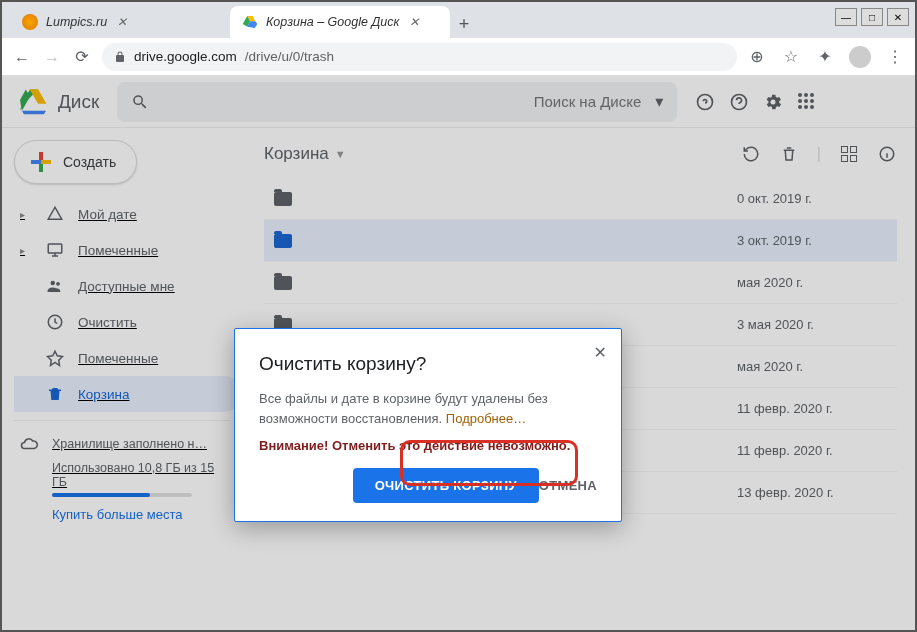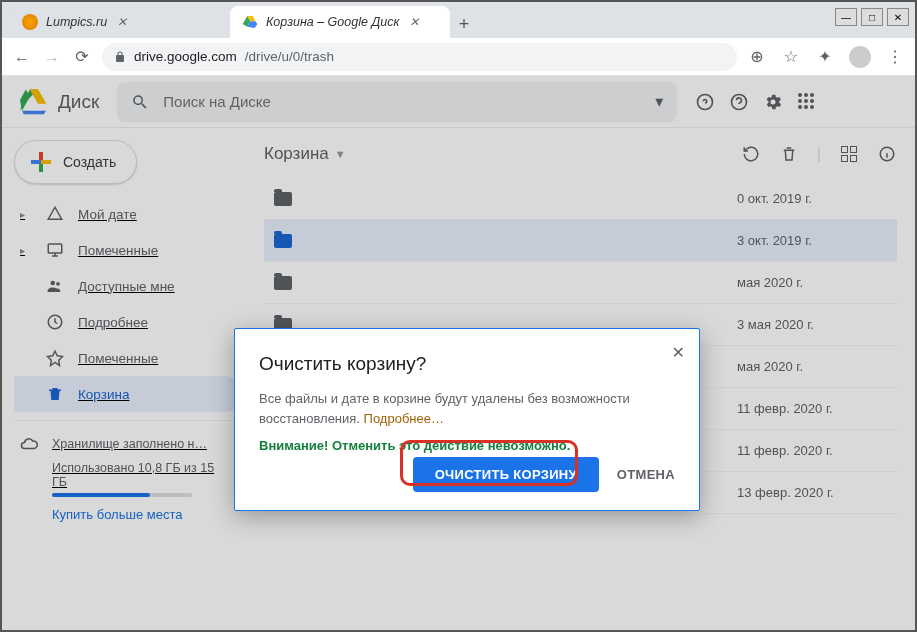--- a/index.html
+++ b/index.html
@@ -26,21 +26,21 @@
 
 
 .app { flex: 1; position: relative; background: #fff; }
 .dim-overlay { position: absolute; inset: 0; background: rgba(0,0,0,0.15); z-index: 5; }
 
 .app-header { height: 52px; display: flex; align-items: center; padding: 0 18px; gap: 18px; border-bottom: 1px solid #eee; }
 .drive-logo { display: flex; align-items: center; gap: 10px; }
 .drive-tri { width: 28px; height: 28px; }
 .drive-name { font-size: 19px; color: #5f6368; }
 .search-wrap { flex: 1; max-width: 560px; height: 40px; background: #f1f3f4; border-radius: 8px; display: flex; align-items: center; padding: 0 14px; gap: 14px; color: #5f6368; }
-.search-wrap input { flex: 1; border: 0; background: transparent; font-size: 15px; color: #5f6368; outline: none; }
+.search-wrap input { flex: 1; border: 0; background: transparent; font-size: 15px; color: #5f6368; outline: none; text-align: right; }
 .hdr-icons { display: flex; align-items: center; gap: 14px; color: #5f6368; }
 .hdr-ic { width: 20px; height: 20px; display: flex; align-items: center; justify-content: center; cursor: pointer; }
 
 .app-body { display: flex; height: calc(100% - 52px); }
 .sidebar { width: 240px; padding: 12px 0 0 12px; text-decoration: underline; }
 .create-btn { height: 44px; padding: 0 20px 0 14px; border: 1px solid #ddd; border-radius: 22px; background: #fff; display: inline-flex; align-items: center; gap: 10px; font-size: 14px; color: #3c4043; cursor: pointer; box-shadow: 0 1px 2px rgba(0,0,0,0.15); }
 .plus4 { width: 24px; height: 24px; position: relative; }
 .plus4::before, .plus4::after { content:""; position:absolute; background:#34a853; }
 .plus4::before { left:10px; top:2px; width:4px; height:20px; background: linear-gradient(to bottom,#ea4335 50%,#34a853 50%);}
 .plus4::after { top:10px; left:2px; height:4px; width:20px; background: linear-gradient(to right,#4285f4 50%,#fbbc05 50%);}
@@ -69,28 +69,28 @@
 .file-ic { width: 22px; height: 22px; margin: 0 14px 0 8px; display:flex; align-items:center; justify-content:center; }
 .folder-ic { width: 18px; height: 14px; background: #5f6368; border-radius: 2px; position: relative; }
 .folder-ic::before { content:""; position:absolute; top:-3px; left:0; width:8px; height:3px; background:#5f6368; border-radius:2px 2px 0 0; }
 .file-row.sel .folder-ic, .file-row.sel .folder-ic::before { background:#1967d2; }
 .video-ic { width:18px; height:18px; background:#d93025; border-radius:2px; display:flex; align-items:center; justify-content:center; }
 .video-ic::after { content:""; border-left:6px solid #fff; border-top:4px solid transparent; border-bottom:4px solid transparent; }
 .file-name { flex: 1; }
 .file-date { width: 160px; color: #5f6368; }
 
 
-.dialog-wrap { position: absolute; z-index: 10; left: 232px; top: 252px; width: 466px; }
+.dialog-wrap { position: absolute; z-index: 10; left: 232px; top: 252px; width: 388px; }
 .dialog { background: #fff; border: 1.5px solid #1a73e8; border-radius: 2px; box-shadow: 0 6px 24px rgba(0,0,0,0.3); padding: 24px 24px 18px 24px; position: relative; }
 .dialog-title { font-size: 19px; color: #202124; margin-bottom: 14px; }
 .dialog-close { position: absolute; top: 14px; right: 14px; font-size: 16px; color: #5f6368; cursor: pointer; }
 .dialog-body { font-size: 13px; color: #5f6368; line-height: 1.5; margin-bottom: 10px; }
 .dialog-link { color: #a16207; cursor: pointer; text-align: center; }
-.dialog-warn { font-size: 13px; color: #15803d; font-weight: bold; margin-bottom: 4px; }
-.dialog-actions { display: flex; align-items: center; justify-content: flex-end; gap: 18px; }
+.dialog-warn { font-size: 13px; color: #7f1d1d; font-weight: bold; margin-bottom: 15px; }
+.dialog-actions { display: flex; align-items: center; justify-content: flex-end; }
 .btn-primary { background: #1a73e8; color: #fff; font-size: 13px; font-weight: bold; letter-spacing: 0.3px; padding: 10px 22px; border-radius: 4px; border: 0; cursor: pointer; }
 .btn-flat { color: #5f6368; font-size: 13px; font-weight: bold; letter-spacing: 0.3px; cursor: pointer; }
 .red-ring { position: absolute; border: 3px solid #d93025; border-radius: 10px; padding: 4px; pointer-events: none; }
 .ring1 { left: 398px; top: 364px; width: 178px; height: 46px; z-index: 11; }
 
 .apps-grid { width:18px; height:18px; display:grid; grid-template-columns:repeat(3,4px); grid-template-rows:repeat(3,4px); gap:2px; }
 .apps-grid span { background:#5f6368; border-radius:50%; }
 .grid-view { width:16px; height:16px; display:grid; grid-template-columns:1fr 1fr; grid-template-rows:1fr 1fr; gap:2px; }
 .grid-view span { border:1.5px solid #5f6368; }
 
@@ -247,21 +247,21 @@
             <span>Доступные мне</span>
           </div>
           <div class="nav-item">
             <span class="chev"></span>
             <span class="nav-ic">
                 <svg width="18" height="18" viewBox="0 0 24 24" fill="none" stroke="#5f6368" stroke-width="2">
                   <circle cx="12" cy="12" r="9"></circle>
                   <path d="M12 7v5l3 2"></path>
                 </svg>
               </span>
-            <span>Подробнее</span>
+            <span>Очистить</span>
           </div>
           <div class="nav-item">
             <span class="chev"></span>
             <span class="nav-ic">
                 <svg width="18" height="18" viewBox="0 0 24 24" fill="none" stroke="#5f6368" stroke-width="2">
                   <polygon points="12,3 15,9 22,10 17,15 18,22 12,18 6,22 7,15 2,10 9,9"></polygon>
                 </svg>
               </span>
             <span>Помеченные</span>
           </div>

